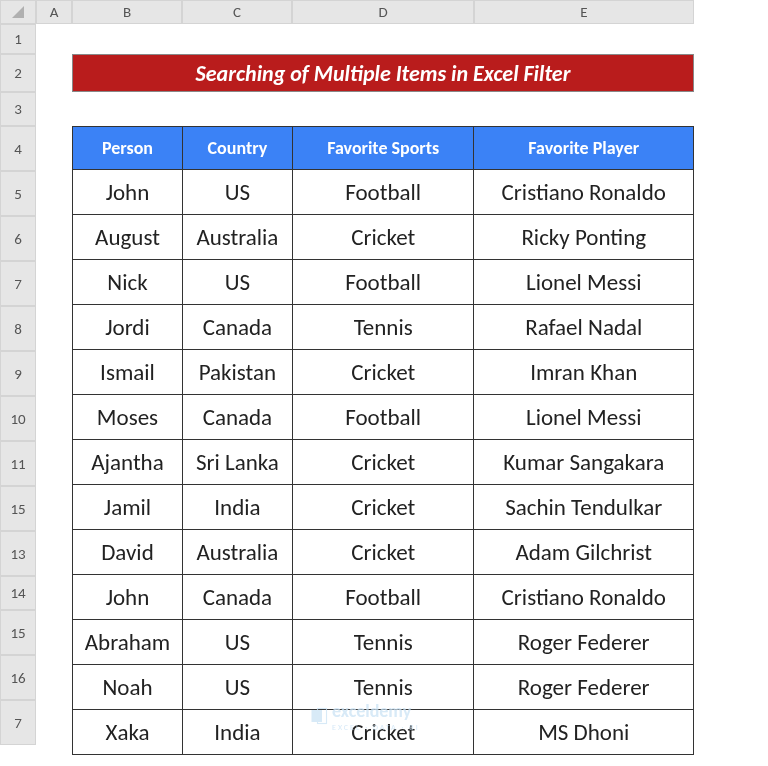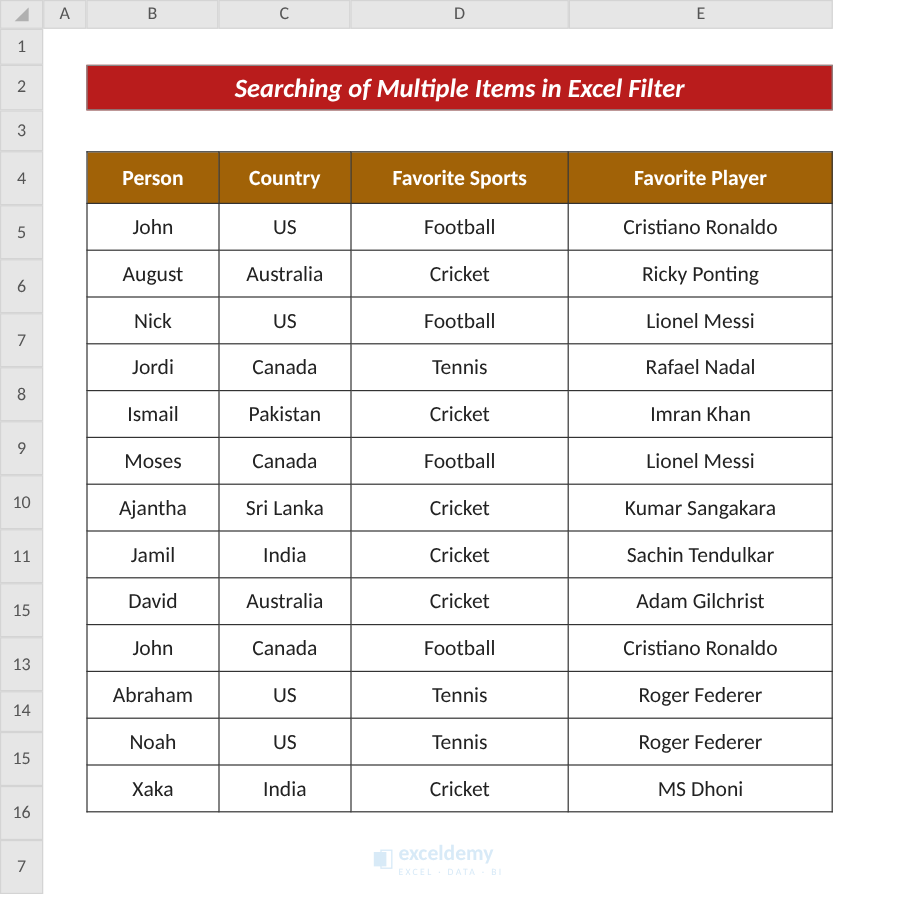--- a/index.html
+++ b/index.html
@@ -7,22 +7,22 @@
     .sheet { display: grid; grid-template-columns: 36px 36px 110px 110px 182px 220px; grid-auto-rows: 24px; }
     .hdr { background: #e6e6e6; border: 1px solid #d4d4d4; display: flex; align-items: center; justify-content: center; font-size: 15px; color: #555; }
     .hdr.corner { background: #e6e6e6; }
     .rowhdr { background: #e6e6e6; border: 1px solid #d4d4d4; display: flex; align-items: center; justify-content: center; font-size: 15px; color: #555; }
     
     .content { position: absolute; left: 72px; top: 24px; }
     .empty-row { height: 30px; }
     .title-bar { width: 622px; height: 38px; background: #b91c1c; color: #fff; font-weight: bold; font-style: italic; font-size: 22px; display: flex; align-items: center; justify-content: center; border: 1px solid #888; }
     .spacer { height: 34px; }
     .table { border-collapse: collapse; width: 622px; }
-    .table th { background: #a16207; color: #fff; font-weight: bold; font-size: 18px; padding: 10px 6px; border: 1px solid #333; text-align: center; }
-    .table td { font-size: 18px; color: #222; padding: 8px 6px; border: 1px solid #333; text-align: center; background: #fff; }
+    .table th { background: #3b82f6; color: #fff; font-weight: bold; font-size: 18px; padding: 10px 6px; border: 1px solid #333; text-align: center; }
+    .table td { font-size: 23px; color: #222; padding: 8px 6px; border: 1px solid #333; text-align: center; background: #fff; }
     .col-b { width: 110px; }
     .col-c { width: 110px; }
     .col-d { width: 182px; }
     .col-e { width: 220px; }
     
     .watermark { position: absolute; top: 700px; left: 310px; color: #cbe3f5; font-size: 18px; font-weight: bold; display: flex; align-items: center; gap: 4px; opacity: 0.75; }
     .watermark .wm-icon { width: 18px; height: 18px; }
     .watermark .wm-sub { font-size: 8px; letter-spacing: 2px; display: block; font-weight: normal; }
   </style>
 </head>

